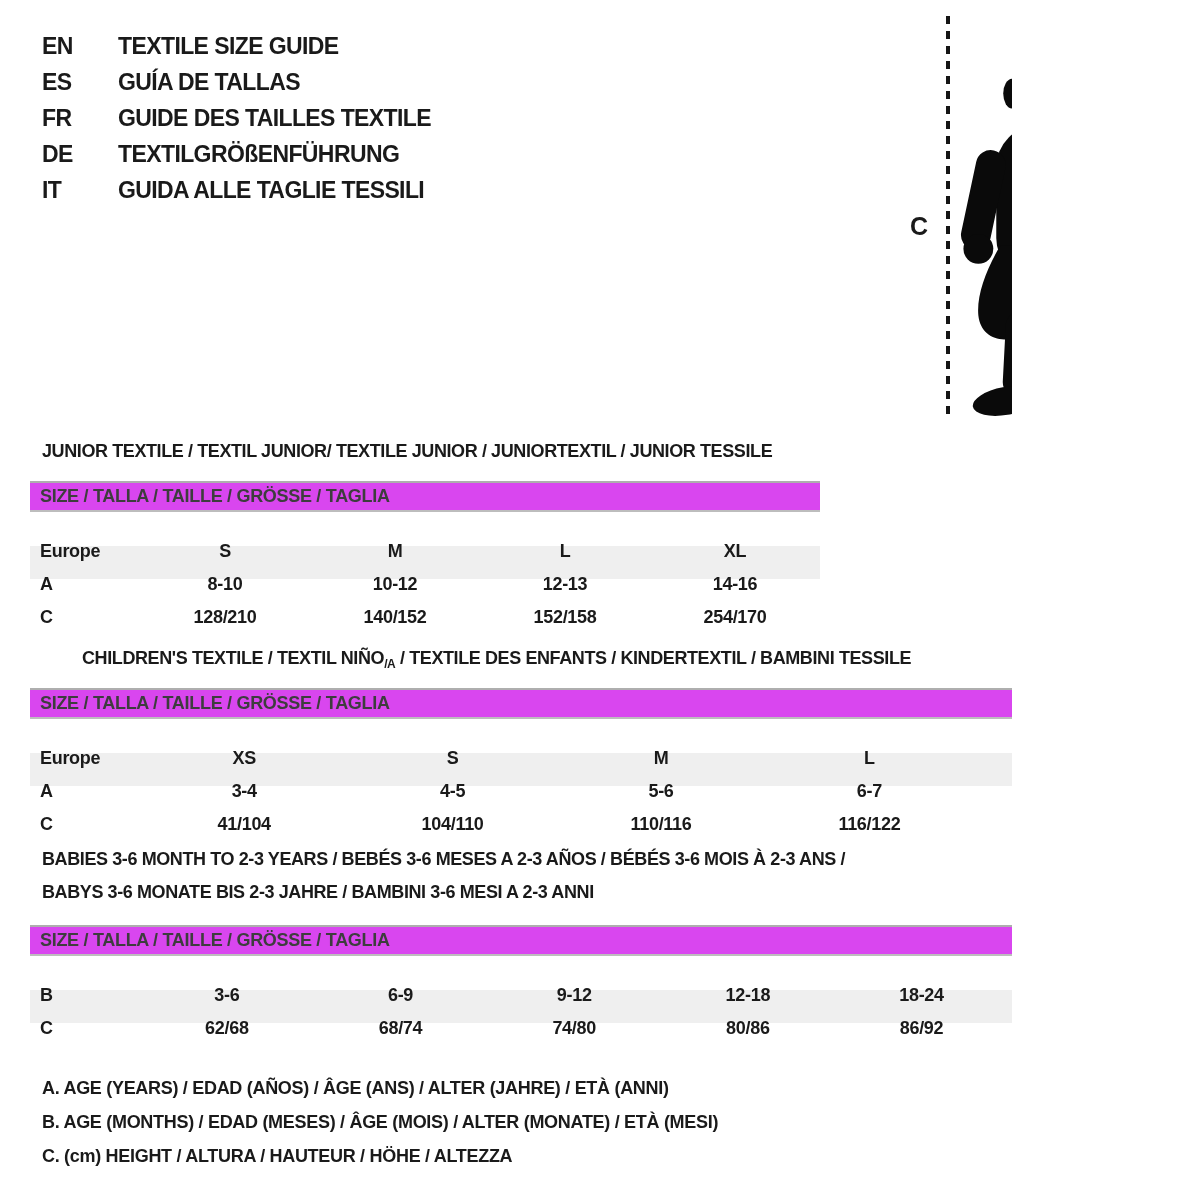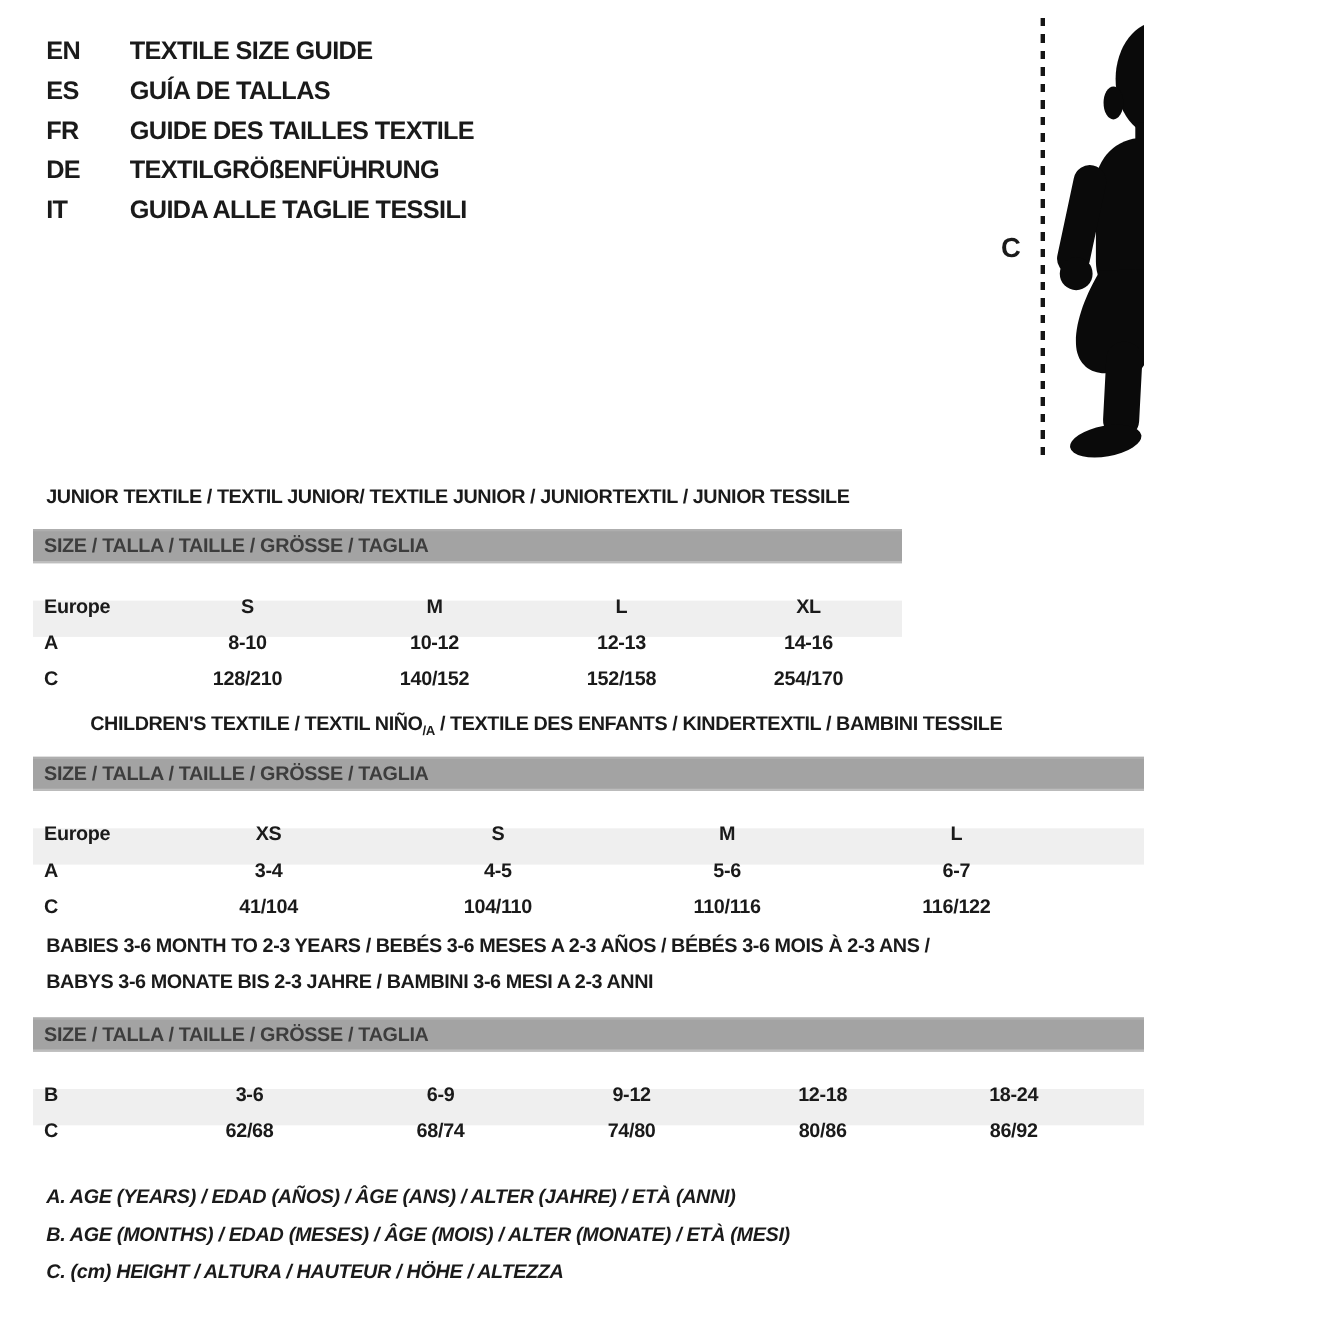--- a/index.html
+++ b/index.html
@@ -1,48 +1,48 @@
 <!DOCTYPE html>
 <html><head>
 <meta charset="utf-8">
 <style>
   html,body{margin:0;padding:0;background:#ffffff;}
   .page{
     position:relative;width:1012px;height:1200px;background:#ffffff;overflow:hidden;
-    font-family:"Liberation Sans",sans-serif;font-weight:700;color:#1a1a1a;padding-left:28px;
+    font-family:"Liberation Sans",sans-serif;font-weight:700;color:#1a1a1a;
   }
   
   .lang-block{position:absolute;left:42px;top:28px;font-size:23px;letter-spacing:-0.6px;line-height:36px;}
   .lang-row{display:flex;}
   .lang-code{width:76px;}
   
   .dash-line{
     position:absolute;left:946px;top:16px;width:4px;height:400px;
     background:repeating-linear-gradient(to bottom,#151515 0 8px,transparent 8px 15px);
   }
   .c-label{position:absolute;left:910px;top:212px;font-size:25px;}
   .toddler{position:absolute;left:960px;top:12px;width:182px;height:408px;}
   
   .section-title{position:absolute;left:42px;font-size:18px;letter-spacing:-0.4px;line-height:33px;white-space:nowrap;}
   .sub{font-size:12px;position:relative;top:4px;}
   
   .tbl{position:absolute;left:30px;font-size:18px;letter-spacing:-0.3px;}
   .bar{
-    height:31px;background:#a3a3a3;border-top:2px solid #aeaeae;border-bottom:2px solid #bdbdbd;
+    height:31px;background:#d946ef;border-top:2px solid #aeaeae;border-bottom:2px solid #bdbdbd;
     display:flex;align-items:center;padding-left:10px;box-sizing:border-box;color:#3d3d3d;
   }
   .row{display:flex;height:33px;align-items:center;}
   .row.sizes{height:34px;}
   .cell{flex:1;text-align:center;margin-top:44px;}
   .cell.lbl{flex:0 0 110px;text-align:left;padding-left:10px;box-sizing:border-box;}
   .striped{background:#efefef;}
   .w-junior{width:790px;}
   .w-wide{width:1152px;}
   
-  .legend{position:absolute;left:42px;top:1071px;font-size:18px;line-height:34px;letter-spacing:-0.3px;font-style:italic;}
+  .legend{position:absolute;left:42px;top:1071px;font-size:18px;line-height:34px;letter-spacing:-0.3px;}
 </style>
 </head>
 <body>
 
 <div class="page">
 
   <div class="lang-block">
     <div class="lang-row">
       <span class="lang-code">EN</span>
       <span class="lang-title">TEXTILE SIZE GUIDE</span>

